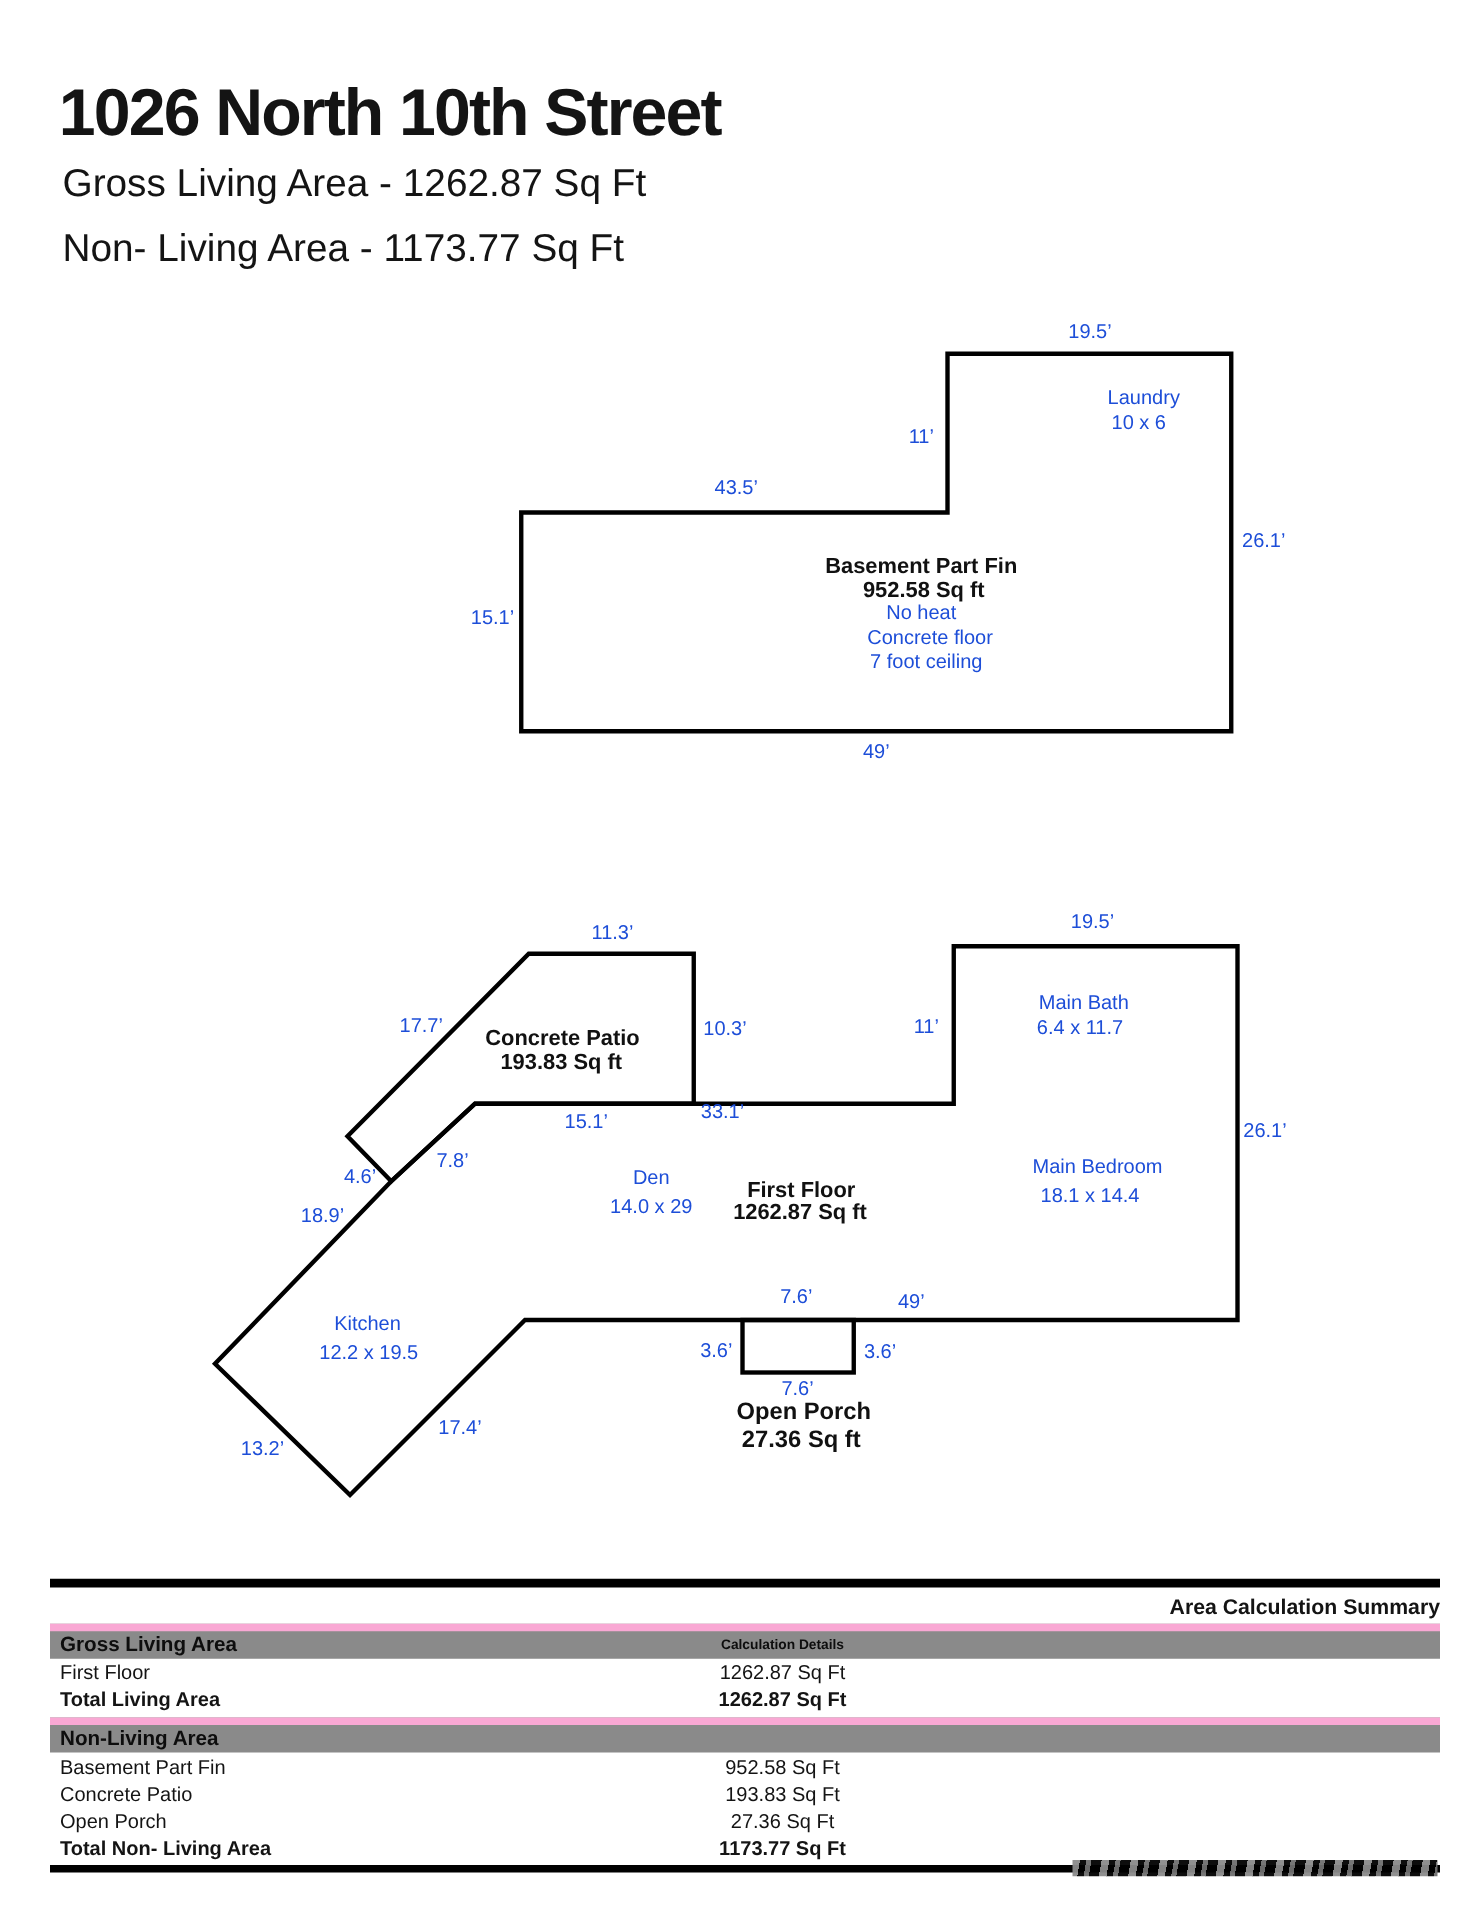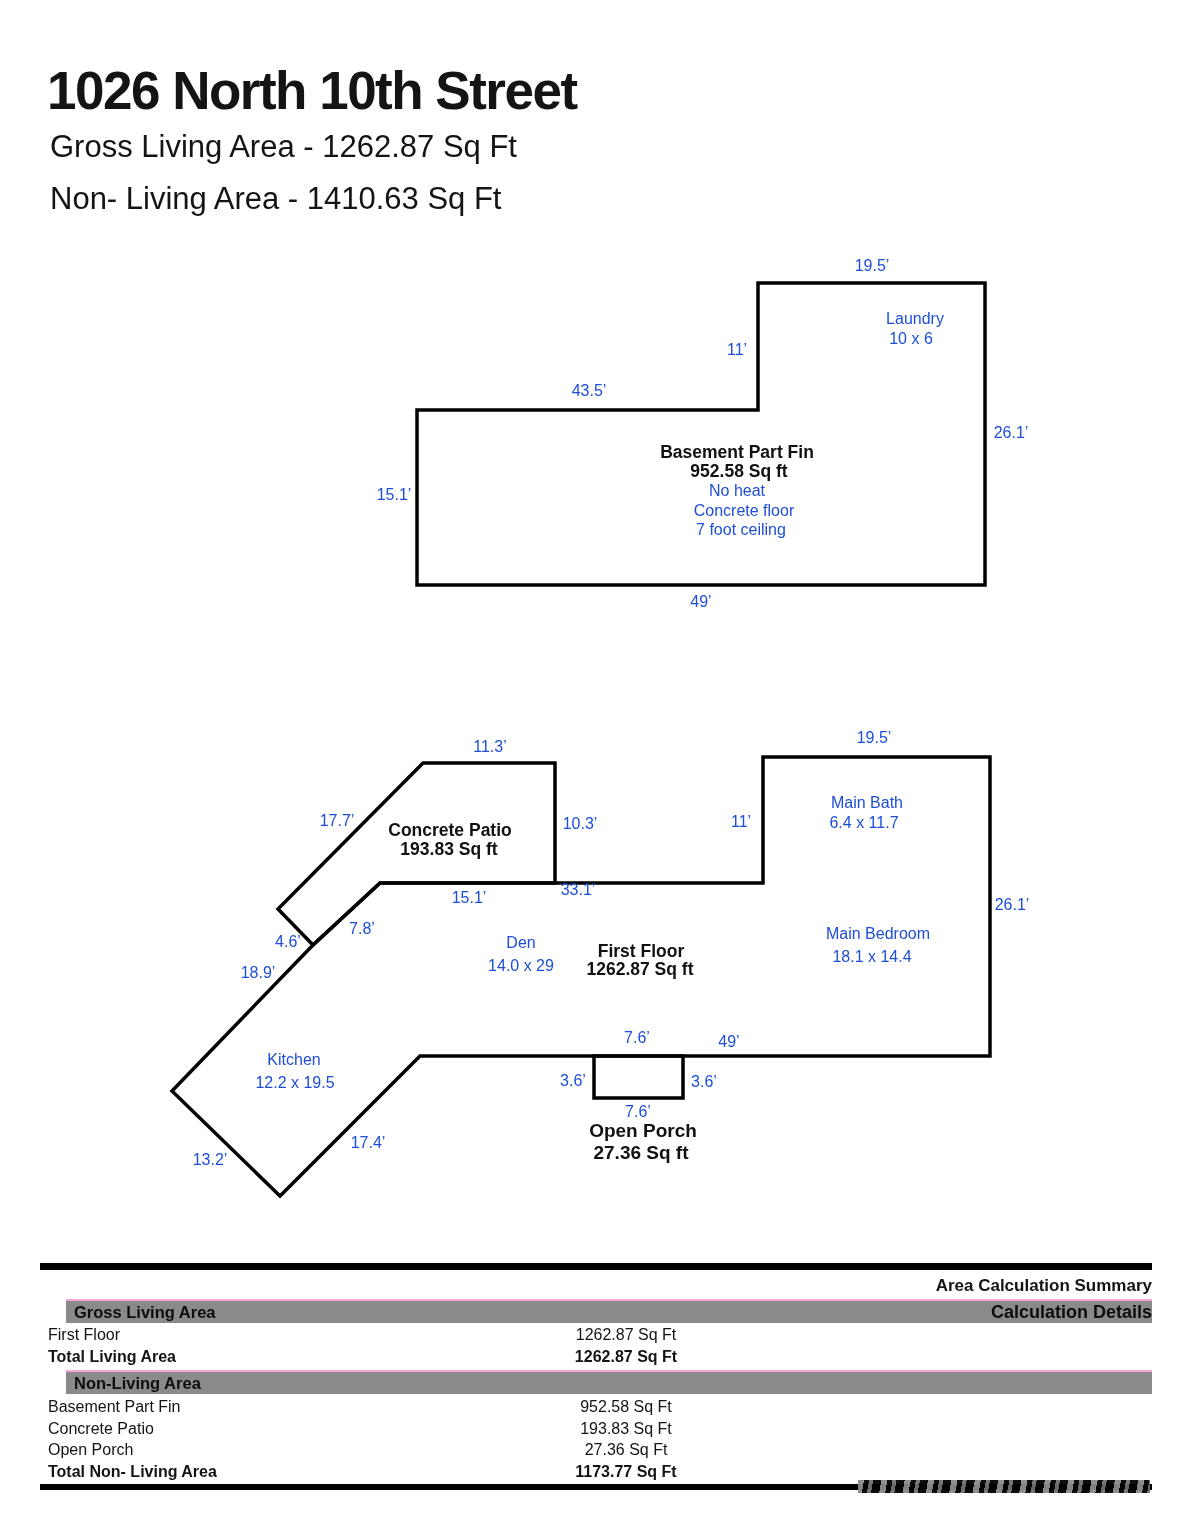--- a/index.html
+++ b/index.html
@@ -16,41 +16,41 @@
   
   .lbl{position:absolute;transform:translate(-50%,-50%);font-size:16px;line-height:1.1;
        white-space:nowrap;color:#1d4ed8;}
   .lbl.b{font-weight:700;font-size:17.5px;color:#111;}
   .lbl.big{font-weight:700;font-size:19px;color:#111;}
   
   .summary{position:absolute;left:40px;top:1263px;width:1112px;}
   .bar{height:7px;background:#000;}
   .bar.bottom{height:6px;margin-top:2px;position:relative;}
   .sum-title{height:29px;line-height:31px;text-align:right;font-weight:700;font-size:17px;}
-  .band{position:relative;height:22px;line-height:22px;background:#8a8a8a;border-top:2px solid #f9a8d4;margin-left:26px;}
+  .band{position:relative;height:22px;line-height:22px;background:#8a8a8a;border-top:6px solid #f9a8d4;}
   .band .bl{position:absolute;left:8px;font-weight:700;font-size:16.5px;color:#0d0d0d;}
-  .band .bc{position:absolute;left:60px;right:0;text-align:right;font-weight:700;font-size:18px;color:#0d0d0d;}
+  .band .bc{position:absolute;left:60px;right:0;text-align:center;font-weight:700;font-size:11px;color:#0d0d0d;}
   .band.second{margin-top:3px;margin-bottom:2px;}
   .trow{position:relative;height:21.5px;line-height:21.5px;font-size:16px;}
   .trow .tl{position:absolute;left:8px;white-space:nowrap;}
   .trow .tv{position:absolute;left:60px;right:0;text-align:center;white-space:nowrap;}
   .trow.boldrow .tl,.trow.boldrow .tv{font-weight:700;}
   .trow.first{margin-top:1px;}
   
   .watermark{position:absolute;right:2px;top:-4px;width:292px;height:13px;opacity:.95;
      background:repeating-linear-gradient(100deg,#8a8a8a 0 6px,#000 6px 11px,#6f6f6f 11px 15px,#000 15px 23px);}
 </style>
 </head>
 <body>
 
 <div class="page">
 
   <div class="title">1026 North 10th Street</div>
   <div class="sub sub1">Gross Living Area - 1262.87 Sq Ft</div>
-  <div class="sub sub2">Non- Living Area - 1410.63 Sq Ft</div>
+  <div class="sub sub2">Non- Living Area - 1173.77 Sq Ft</div>
 
   <svg class="plans" width="1187" height="1536">
     <polygon points="758,283 985,283 985,585 417,585 417,410 758,410"></polygon>
     <polygon points="423,763 555,763 555,883 380,883 313,945 278,909"></polygon>
     <polygon points="380,883 763,883 763,757 990,757 990,1056 420,1056 280,1196 172,1091 313,945"></polygon>
     <rect x="594" y="1056" width="89" height="42"></rect>
   </svg>
 
   <span class="lbl" style="left:872px;top:266px">19.5’</span>
   <span class="lbl" style="left:915px;top:319px">Laundry</span>

